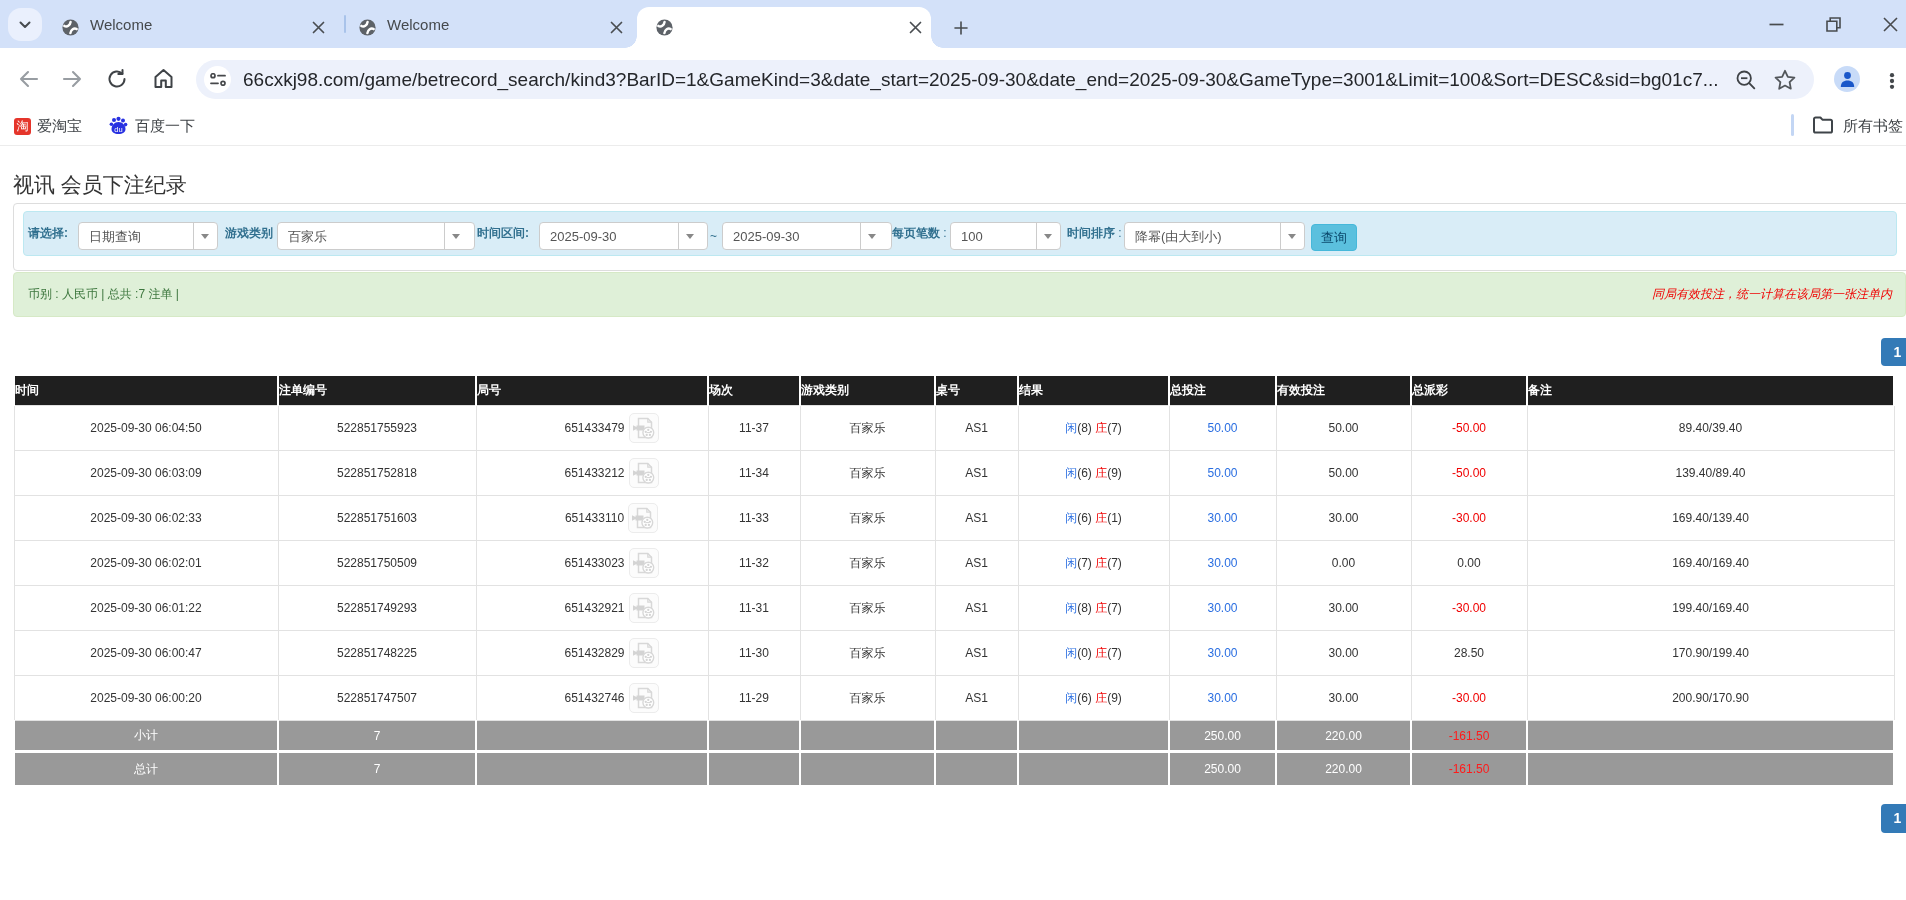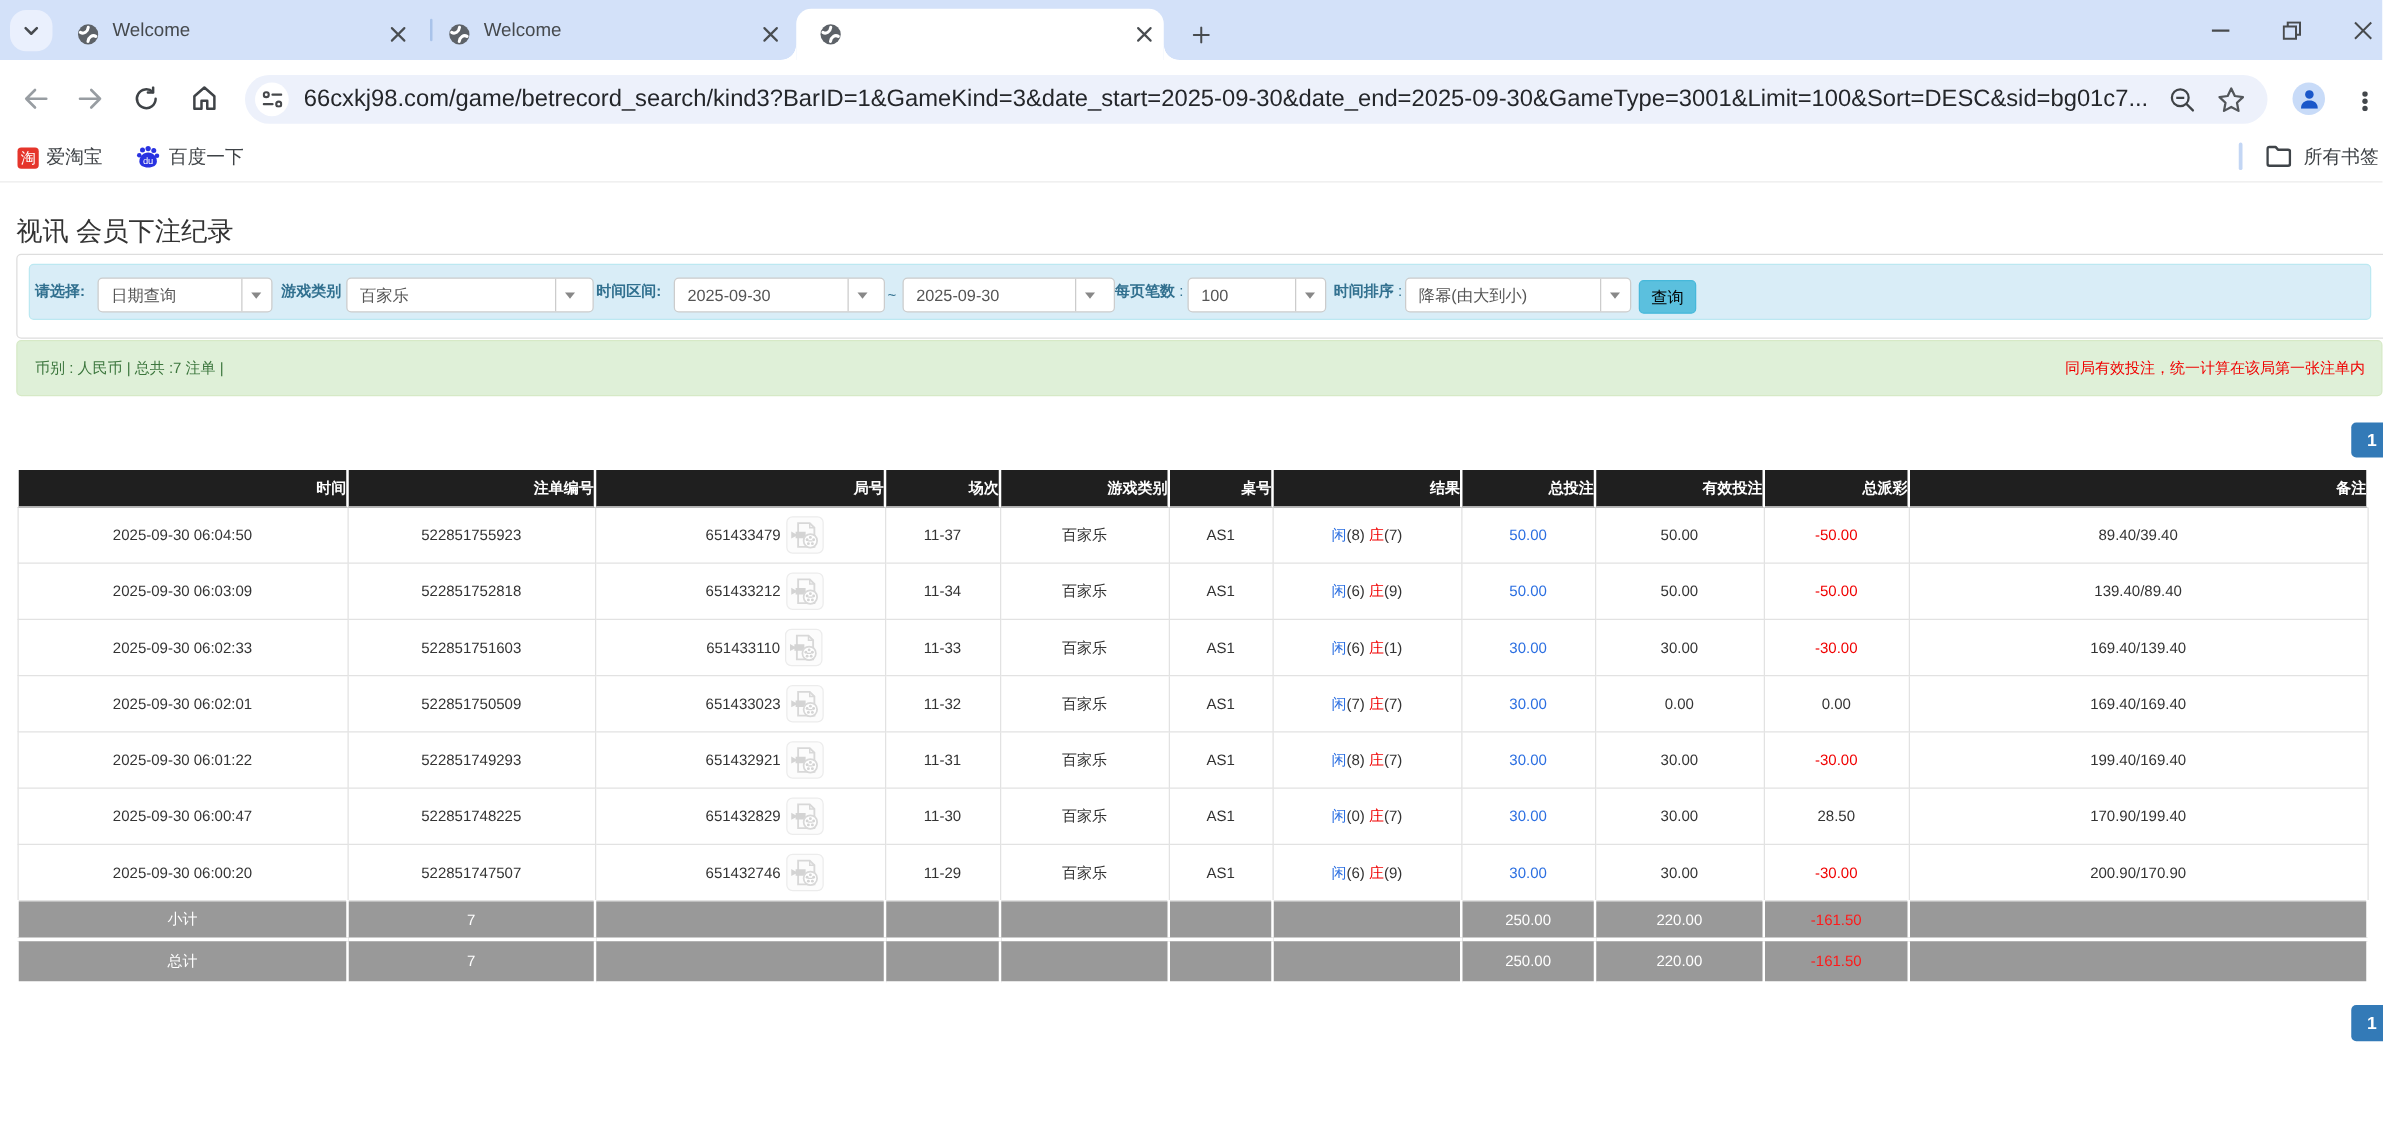--- a/index.html
+++ b/index.html
@@ -37,31 +37,31 @@
 .flab { position:absolute; top:0; height:41px; line-height:42px; font-size:12px; font-weight:bold; color:#31708f; white-space:nowrap; }
 .sel { position:absolute; top:10px; height:26px; background:#fff; border:1px solid #ccc; border-radius:4px; }
 .sel .tx { position:absolute; left:10px; top:0; height:26px; line-height:27px; font-size:13px; color:#555; white-space:nowrap; }
 .sel .ar { position:absolute; right:0; top:0; width:23px; height:26px; border-left:1px solid #ccc; }
 .sel .ar:after { content:""; position:absolute; left:7px; top:11px; border:4px solid transparent; border-top:5px solid #888; }
 
 .sel.s1 .ar, .sel.s5 .ar, .sel.s6 .ar { width:23px; }
 .sel.s2 .ar { width:29px; }
 .sel.s3 .ar { width:28px; }
 .sel.s4 .ar { width:30px; }
-#qbtn { position:absolute; left:1287px; top:12px; width:44px; height:25px; background:#5bc0de; border:1px solid #46b8da; border-radius:4px; color:#000000; font-size:13px; text-align:center; line-height:25px; }
+#qbtn { position:absolute; left:1287px; top:12px; width:44px; height:25px; background:#5bc0de; border:1px solid #46b8da; border-radius:4px; color:#0c4a6e; font-size:13px; text-align:center; line-height:25px; }
 #greenbar { position:absolute; left:13px; top:120px; width:1891px; height:43px; background:#dff0d8; border:1px solid #d6e9c6; border-radius:4px; font-size:12px; }
 #greenbar .lt { position:absolute; left:14px; top:0; height:41px; line-height:42px; color:#3c763d; }
-#greenbar .rt { position:absolute; right:13px; top:0; height:41px; line-height:42px; color:#f00000; }
+#greenbar .rt { position:absolute; right:13px; top:0; height:41px; line-height:42px; color:#f00000;font-style:italic; }
 .pager { position:absolute; left:1881px; width:33px; background:#337ab7; border-radius:4px; color:#fff; font-size:14px; font-weight:bold; text-align:center; }
 #pager1 { top:186px; height:28px; line-height:28px; }
 #pager2 { top:652px; height:29px; line-height:29px; }
 
 
 #tbl { position:absolute; left:13px; top:224px; border-collapse:collapse; table-layout:fixed; width:1880px; }
-#tbl th { background:#1f1f1f; color:#fff; font-size:12px; font-weight:bold; height:29px; border-left:2px solid #fff; border-right:2px solid #fff; padding:0; text-align:right; }
+#tbl th { background:#1f1f1f; color:#fff; font-size:12px; font-weight:bold; height:29px; border-left:2px solid #fff; border-right:2px solid #fff; padding:0; text-align:left; }
 #tbl td { height:44px; border:1px solid #e2e2e2; padding:0; text-align:center; font-size:12px; color:#333; }
 #tbl tr.sub td { background:#999; border:2px solid #fff; border-top:1px solid #e2e2e2; height:29px; color:#fff; }
 #tbl tr.sub2 td { height:32px; border-top:3px solid #fff; }
 .bl, #tbl td.bl { color:#2a6ee1; }
 .rd, #tbl td.rd { color:#f00000; }
 #tbl tr.sub td.rd2 { color:#ff1a1a; }
 .gcell { display:flex; align-items:center; justify-content:center;margin-left:39px; }
 .vicon { display:inline-block; width:28px; height:28px; border:1px solid #ececec; border-radius:5px; background:#fcfcfc; margin-left:4px; }
 </style>
 </head>

